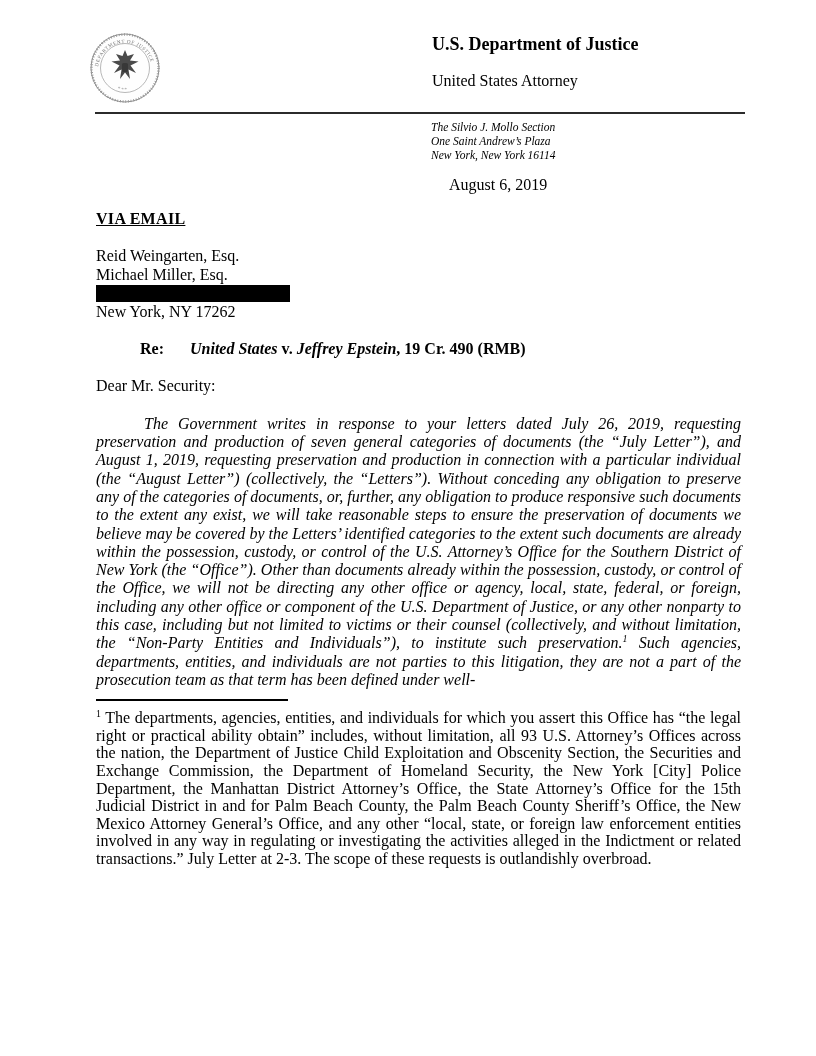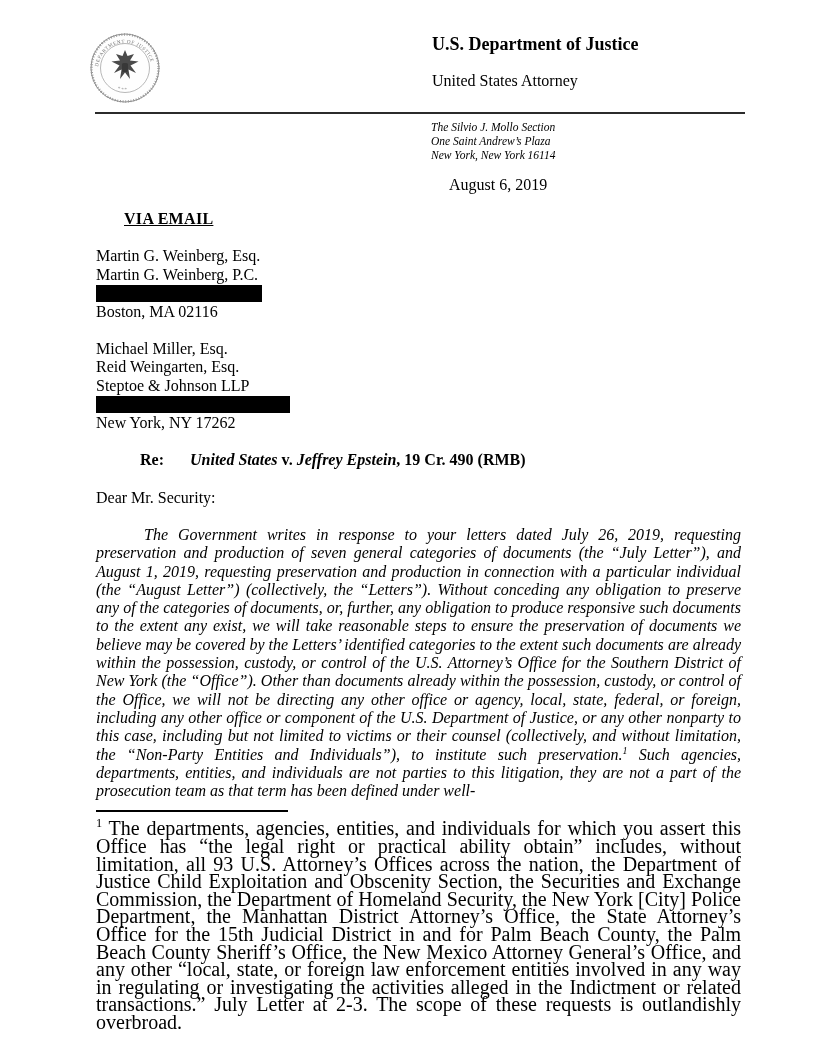--- a/index.html
+++ b/index.html
@@ -69,21 +69,20 @@
     top: 210px;
     width: 645px;
     font-size: 16px;
     line-height: 18.3px;
   }
   .via-email {
     font-weight: bold;
     text-decoration: underline;
     letter-spacing: 0.3px;
     margin-bottom: 19px;
-    margin-left: 28px;
   }
   .recipient { margin-bottom: 19px; }
   .redaction {
     background: var(--redaction-bar, #000000);
     height: 17px;
     margin: 1px 0 1px 0;
   }
   .redaction-1 { width: 166px; }
   .redaction-2 { width: 194px; }
 
@@ -108,21 +107,21 @@
     vertical-align: super;
   }
 
   .fn-rule {
     width: 192px;
     height: 0;
     border-top: 2px solid var(--text, #000000);
     margin: 10px 0 8px 0;
   }
   .footnote {
-    font-size: 20px;
+    font-size: 16px;
     line-height: 17.6px;
     text-align: justify;
   }
 </style>
 </head>
 <body>
 
 <div class="page">
 
   <svg class="seal" viewBox="0 0 72 72" aria-hidden="true">
@@ -155,31 +154,24 @@
     <div>One Saint Andrew’s Plaza</div>
     <div>New York, New York 16114</div>
   </div>
 
   <div class="date-line">August 6, 2019</div>
 
   <div class="letter-content">
 
     <div class="via-email">VIA EMAIL</div>
 
-    <div class="recipient">
-      <div>Martin G. Weinberg, Esq.</div>
-      <div>Martin G. Weinberg, P.C.</div>
-      <div class="redaction redaction-1"></div>
-      <div>Boston, MA 02116</div>
-    </div>
 
     <div class="recipient">
+      <div>Reid Weingarten, Esq.</div>
       <div>Michael Miller, Esq.</div>
-      <div>Reid Weingarten, Esq.</div>
-      <div>Steptoe &amp; Johnson LLP</div>
       <div class="redaction redaction-2"></div>
       <div>New York, NY 17262</div>
     </div>
 
     <div class="re-line">
       <span class="re-label">Re:</span><span class="re-case"><i>United States</i><span> v. </span><i>Jeffrey Epstein</i><span>, 19 Cr. 490 (RMB)</span></span>
     </div>
 
     <div class="salutation">Dear Mr. Security:</div>
 

